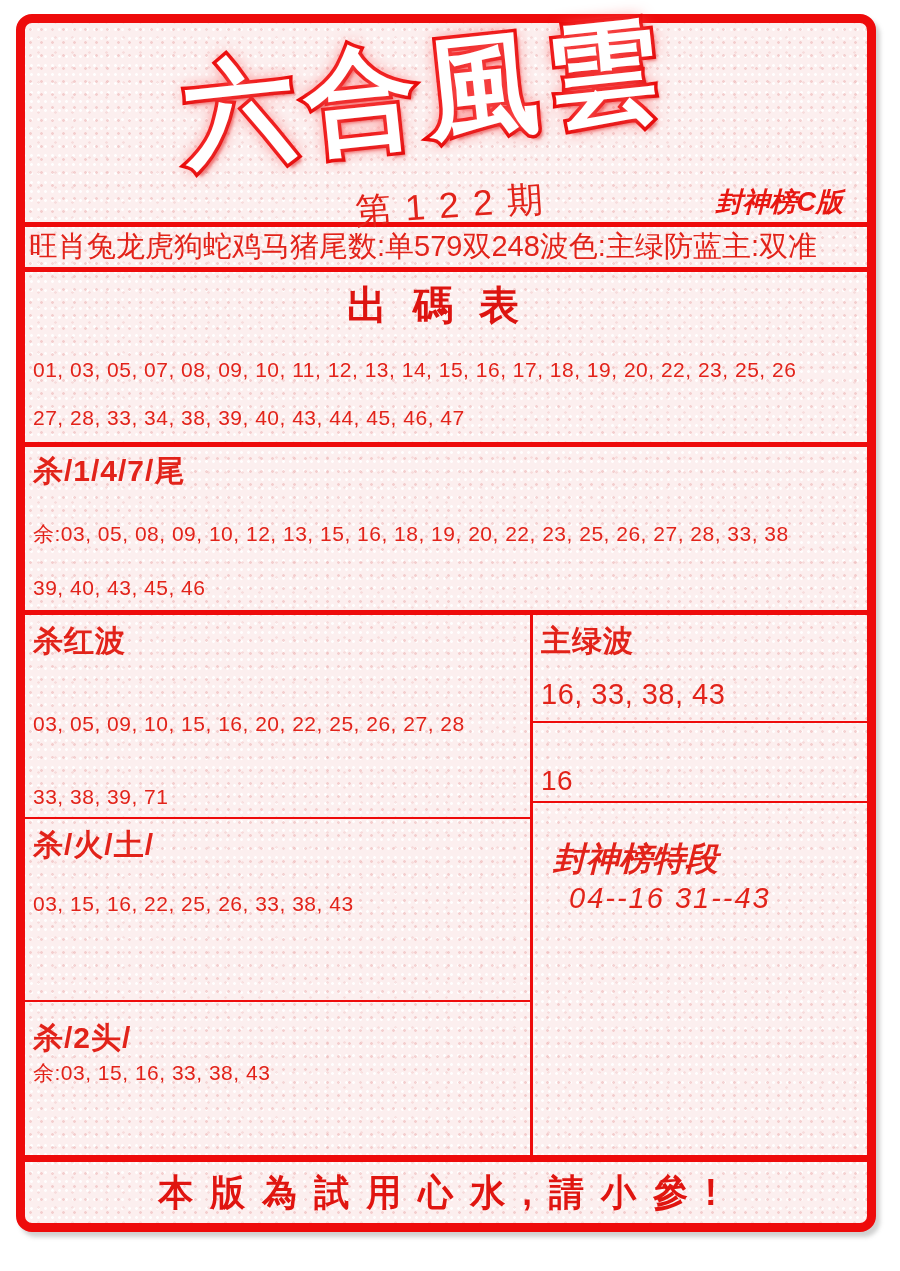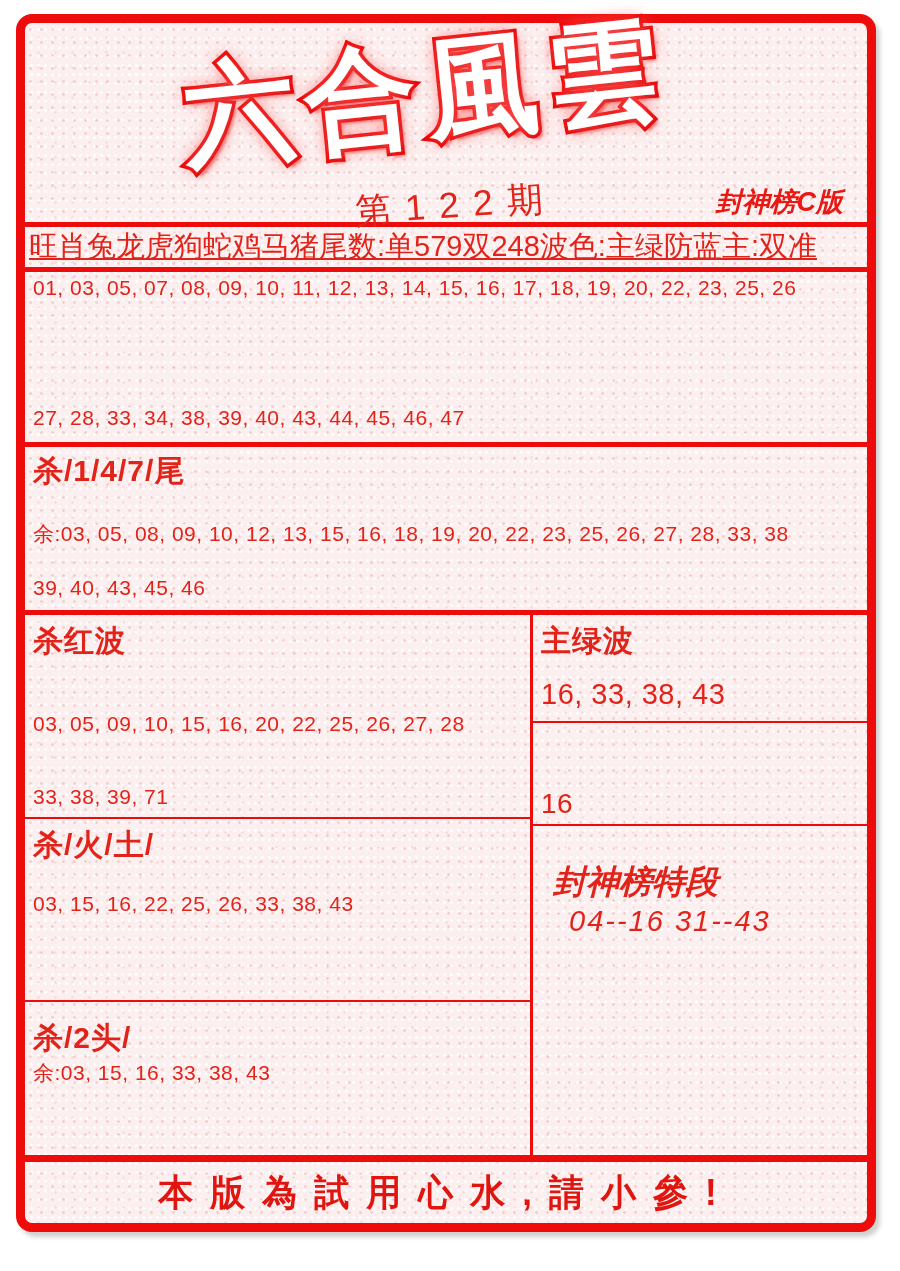--- a/index.html
+++ b/index.html
@@ -57,45 +57,46 @@
   .twocol{ height:545px; display:flex; }
   .col-l{ width:505px; display:flex; flex-direction:column; }
   .vdiv{ width:3px; background:#ee0b0b; }
   .col-r{ flex:1; display:flex; flex-direction:column; }
   .cell{ padding:6px 8px; display:flex; flex-direction:column; }
   .b2{ border-bottom:2px solid #ee0b0b; }
   .cell-shb{ height:204px; justify-content:space-between; padding-bottom:8px;}
   .cell-sht{ height:183px; gap:26px; }
   .cell-s2t{ flex:1; padding-top:16px; }
   .cell-zlb{ height:108px; justify-content:space-between; padding-bottom:10px;}
-  .cell-16{ height:103px; justify-content:flex-end; padding-bottom:4px; }
+  .cell-16{ height:80px; justify-content:flex-end; padding-bottom:4px; }
   .cell-td{ flex:1; padding-top:34px; padding-left:20px; }
   .td-label{ font-size:33px; font-weight:700; font-style:italic; }
   .td-value{ font-size:29px; font-style:italic; padding-left:16px; letter-spacing:2px;}
   
   .footer{ flex:1; display:flex; align-items:center; justify-content:center; }
   .footer-text{ font-size:35px; font-weight:700; letter-spacing:17px;
                 color:#e01510; transform:scaleY(1.05); white-space:nowrap;}
 </style>
 </head>
 <body>
 
 <div class="paper">
 
   <div class="hdr">
     <div class="big-title">六合風雲</div>
     <div class="issue">第122期</div>
     <div class="edition">封神榜C版</div>
   </div>
 
-  <div class="strip rule-t5" style="border-bottom:5px solid #ee0b0b;text-decoration:underline;">
+  <div class="strip rule-t5" style="border-bottom:5px solid #ee0b0b;">
     <span>旺肖兔龙虎狗蛇鸡马猪尾数:单579双248波色:主绿防蓝主:双准</span>
   </div>
 
   <div class="sec sec-chuma">
+    <div class="chuma-title">出碼表</div>
     <div class="numline">01, 03, 05, 07, 08, 09, 10, 11, 12, 13, 14, 15, 16, 17, 18, 19, 20, 22, 23, 25, 26</div>
     <div class="numline">27, 28, 33, 34, 38, 39, 40, 43, 44, 45, 46, 47</div>
   </div>
 
   <div class="sec sec-147 rule-t5">
     <div class="seclabel">杀/1/4/7/尾</div>
     <div class="numline">余:03, 05, 08, 09, 10, 12, 13, 15, 16, 18, 19, 20, 22, 23, 25, 26, 27, 28, 33, 38</div>
     <div class="numline">39, 40, 43, 45, 46</div>
   </div>
 

